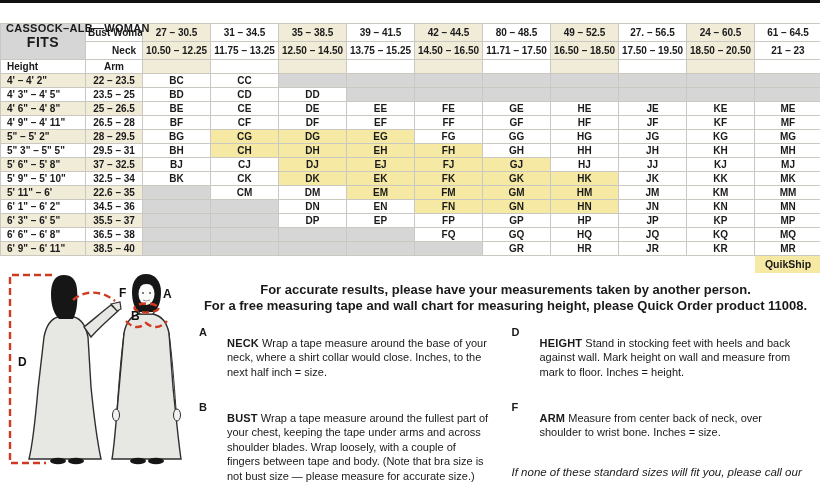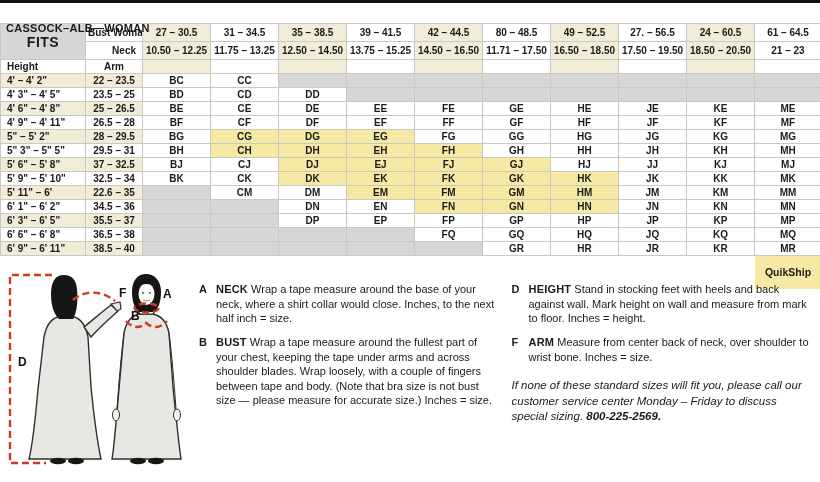--- a/index.html
+++ b/index.html
@@ -21,32 +21,32 @@
   thead tr.r1 th, thead tr.r2 th{height:18px}
   thead tr.r3 th{height:14px}
   th.fits{background:var(--gray);font-size:14px;letter-spacing:.5px}
   th.lbl{text-align:right;padding-right:6px}
   th.cream, td.cream{background:var(--cream)}
   td.empty{background:var(--gray)}
   td.qs{background:var(--qs)}
   th.hname{text-align:left;padding-left:6px}
   tbody th{font-weight:bold}
   tbody th.hcell{text-align:left;padding-left:6px}
-  tr.qsrow td, tr.qsrow th{border:none;background:#fff;height:33px}
+  tr.qsrow td, tr.qsrow th{border:none;background:#fff;height:17px}
   tr.qsrow td.qslabel{background:var(--qs);font-size:10.5px}
 
   .bottom{position:absolute;top:271px;left:0;width:820px;height:211px;display:flex}
   .figure{width:197px;flex:none}
   .content{flex:1;padding:11px 8px 0 2px}
   .intro{text-align:center;font-weight:bold;font-size:13px;line-height:1.22;margin:0 0 11px 0}
   .cols{display:flex;gap:12px}
   .col{flex:1}
   .instr{display:flex;margin-bottom:9px;font-size:11px;line-height:1.33}
   .instr .key{font-weight:bold;width:17px;flex:none}
-  .instr p{margin:0}
+  .instr p{margin:11px}
   .instr b{letter-spacing:.2px}
   .note{font-style:italic;font-size:11.5px;line-height:1.35;margin:14px 0 0 0}
   .note b{font-style:italic}
 </style>
 </head>
 <body>
 
 <div class="page">
   <div class="topbar"></div>
   <div class="title">CASSOCK–ALB—WOMAN</div>
@@ -351,20 +351,24 @@
         <g font-family="Liberation Sans, sans-serif" font-size="12" font-weight="bold" fill="#111">
           <text x="18" y="95">D</text>
           <text x="119" y="26">F</text>
           <text x="163" y="27">A</text>
           <text x="131" y="49">B</text>
         </g>
       </svg>
     </div>
 
     <div class="content">
+      <p class="intro">
+        <span>For accurate results, please have your measurements taken by another person.</span><br>
+        <span>For a free measuring tape and wall chart for measuring height, please Quick Order product 11008.</span>
+      </p>
       <div class="cols">
         <div class="col">
           <div class="instr">
             <span class="key">A</span>
             <p><b>NECK</b> <span>Wrap a tape measure around the base of your neck, where a shirt collar would close. Inches, to the next half inch = size.</span></p>
           </div>
           <div class="instr">
             <span class="key">B</span>
             <p><b>BUST</b> <span>Wrap a tape measure around the fullest part of your chest, keeping the tape under arms and across shoulder blades. Wrap loosely, with a couple of fingers between tape and body. (Note that bra size is not bust size — please measure for accurate size.) Inches = size.</span></p>
           </div>

